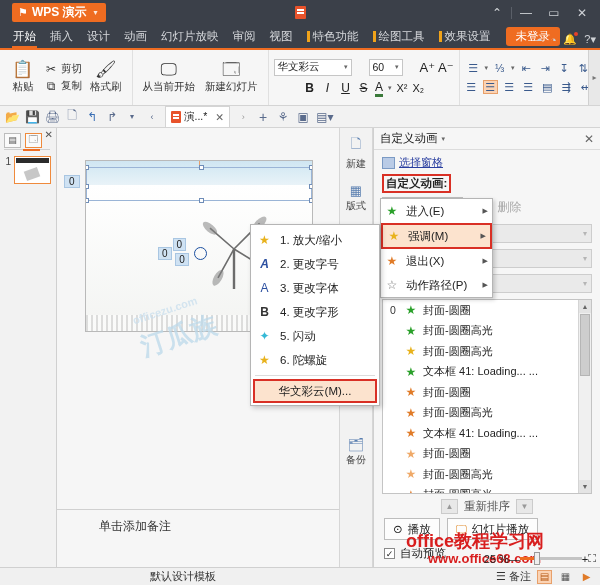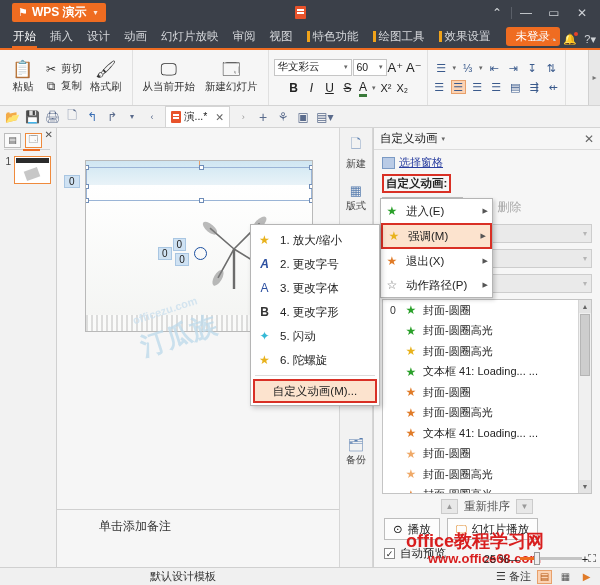--- a/index.html
+++ b/index.html
@@ -66,21 +66,21 @@
   .rgroup { display:flex; align-items:center; padding:0 5px; border-right:1px solid #e0e0e0; height:100%; }
   .bigbtn {
     display:flex; flex-direction:column; align-items:center; justify-content:center;
     padding:2px 5px; min-width:36px; font-size:10.5px; color:#333; gap:1px;
   }
   .bigbtn .glyph { font-size:17px; line-height:18px; }
   .smallcol { display:flex; flex-direction:column; justify-content:center; gap:3px; padding:0 3px; }
   .smallbtn { display:flex; align-items:center; gap:3px; font-size:10.5px; color:#333; }
   .smallbtn .glyph { font-size:12px; width:14px; text-align:center; }
   .fontgroup { display:flex; flex-direction:column; justify-content:center; gap:4px; padding:0 5px; height:100%; }
-  .fontrow1 { display:flex; align-items:center; gap:1px; }
+  .fontrow1 { display:flex; align-items:center; gap:17px; }
   .fontname {
     width:78px; height:17px; border:1px solid #c6c6c6; background:#fff;
     font-size:10.5px; display:flex; align-items:center; padding:0 3px; justify-content:space-between;
   }
   .fontsize {
     width:34px; height:17px; border:1px solid #c6c6c6; background:#fff;
     font-size:10.5px; display:flex; align-items:center; padding:0 3px; justify-content:space-between;
   }
   .mini-caret { font-size:7px; color:#666; }
   .fontrow2 { display:flex; align-items:center; gap:5px; font-size:12px; }
@@ -627,21 +627,21 @@
   <div class="sitem">
     <span class="si2" style="color:#36b9d6;">✦</span>
     <span>5. 闪动</span>
   </div>
   <div class="sitem">
     <span class="si2" style="color:#e8b21c;">★</span>
     <span>6. 陀螺旋</span>
   </div>
   <div class="sdiv"></div>
   <div class="sitem other">
-    <span>自定义动画(M)...</span>
+    <span>华文彩云(M)...</span>
   </div>
 </div>
 
 <div class="wm-red1">office教程学习网</div>
 <div class="wm-red2">www.office68.com</div>
 
 <div class="zoomrow">
   <span>25 %</span>
   <span>—</span>
   <div class="zslider">

